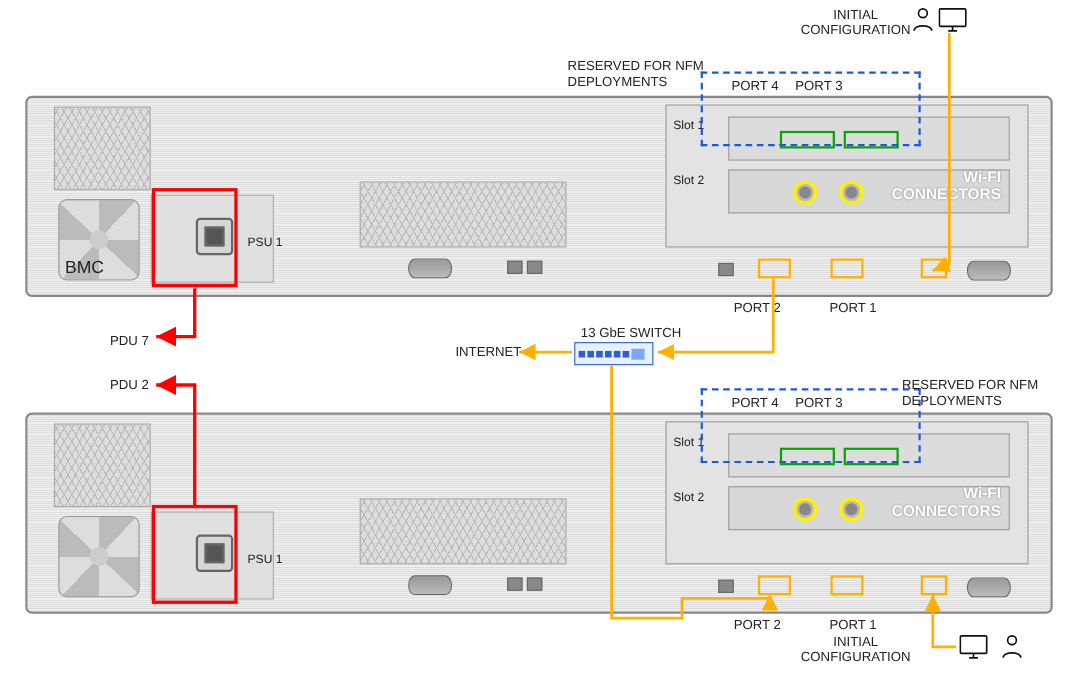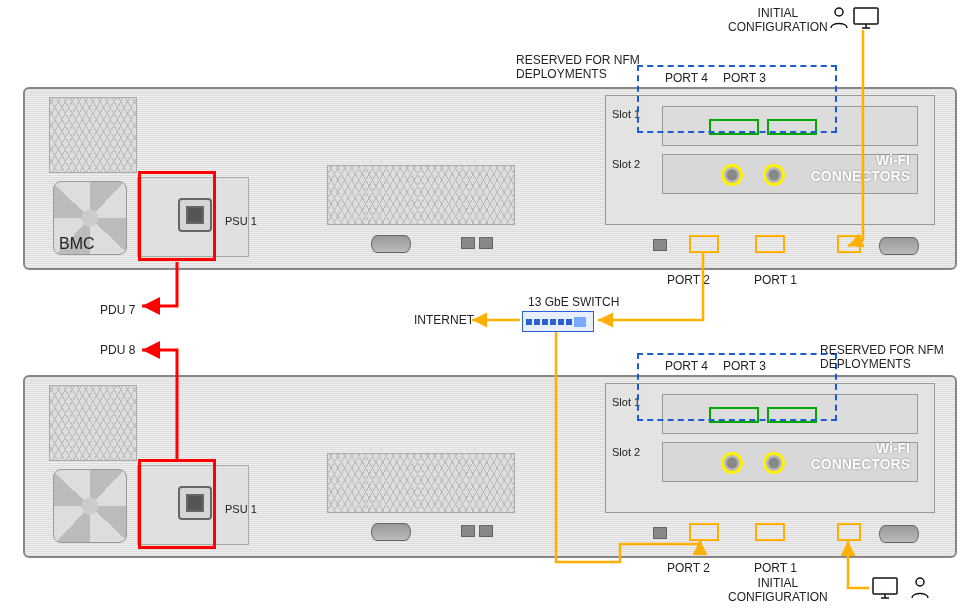--- a/index.html
+++ b/index.html
@@ -242,21 +242,21 @@
 <span class="port-label" style="left:723px; top:71px;">PORT 3</span>
 <span class="port-label" style="left:667px; top:273px;">PORT 2</span>
 <span class="port-label" style="left:754px; top:273px;">PORT 1</span>
 
 <span class="port-label" style="left:665px; top:359px;">PORT 4</span>
 <span class="port-label" style="left:723px; top:359px;">PORT 3</span>
 <span class="port-label" style="left:667px; top:561px;">PORT 2</span>
 <span class="port-label" style="left:754px; top:561px;">PORT 1</span>
 
 <span class="label" style="left:100px; top:303px;">PDU 7</span>
-<span class="label" style="left:100px; top:343px;">PDU 8</span>
+<span class="label" style="left:100px; top:343px;">PDU 2</span>
 
 <span class="label" style="left:528px; top:295px;">13 GbE SWITCH</span>
 <div class="switch-box" style="left:522px; top:311px;">
   <div class="switch-ports">
     <i></i>
       <i></i>
       <i></i>
       <i></i>
       <i></i>
       <i></i>

